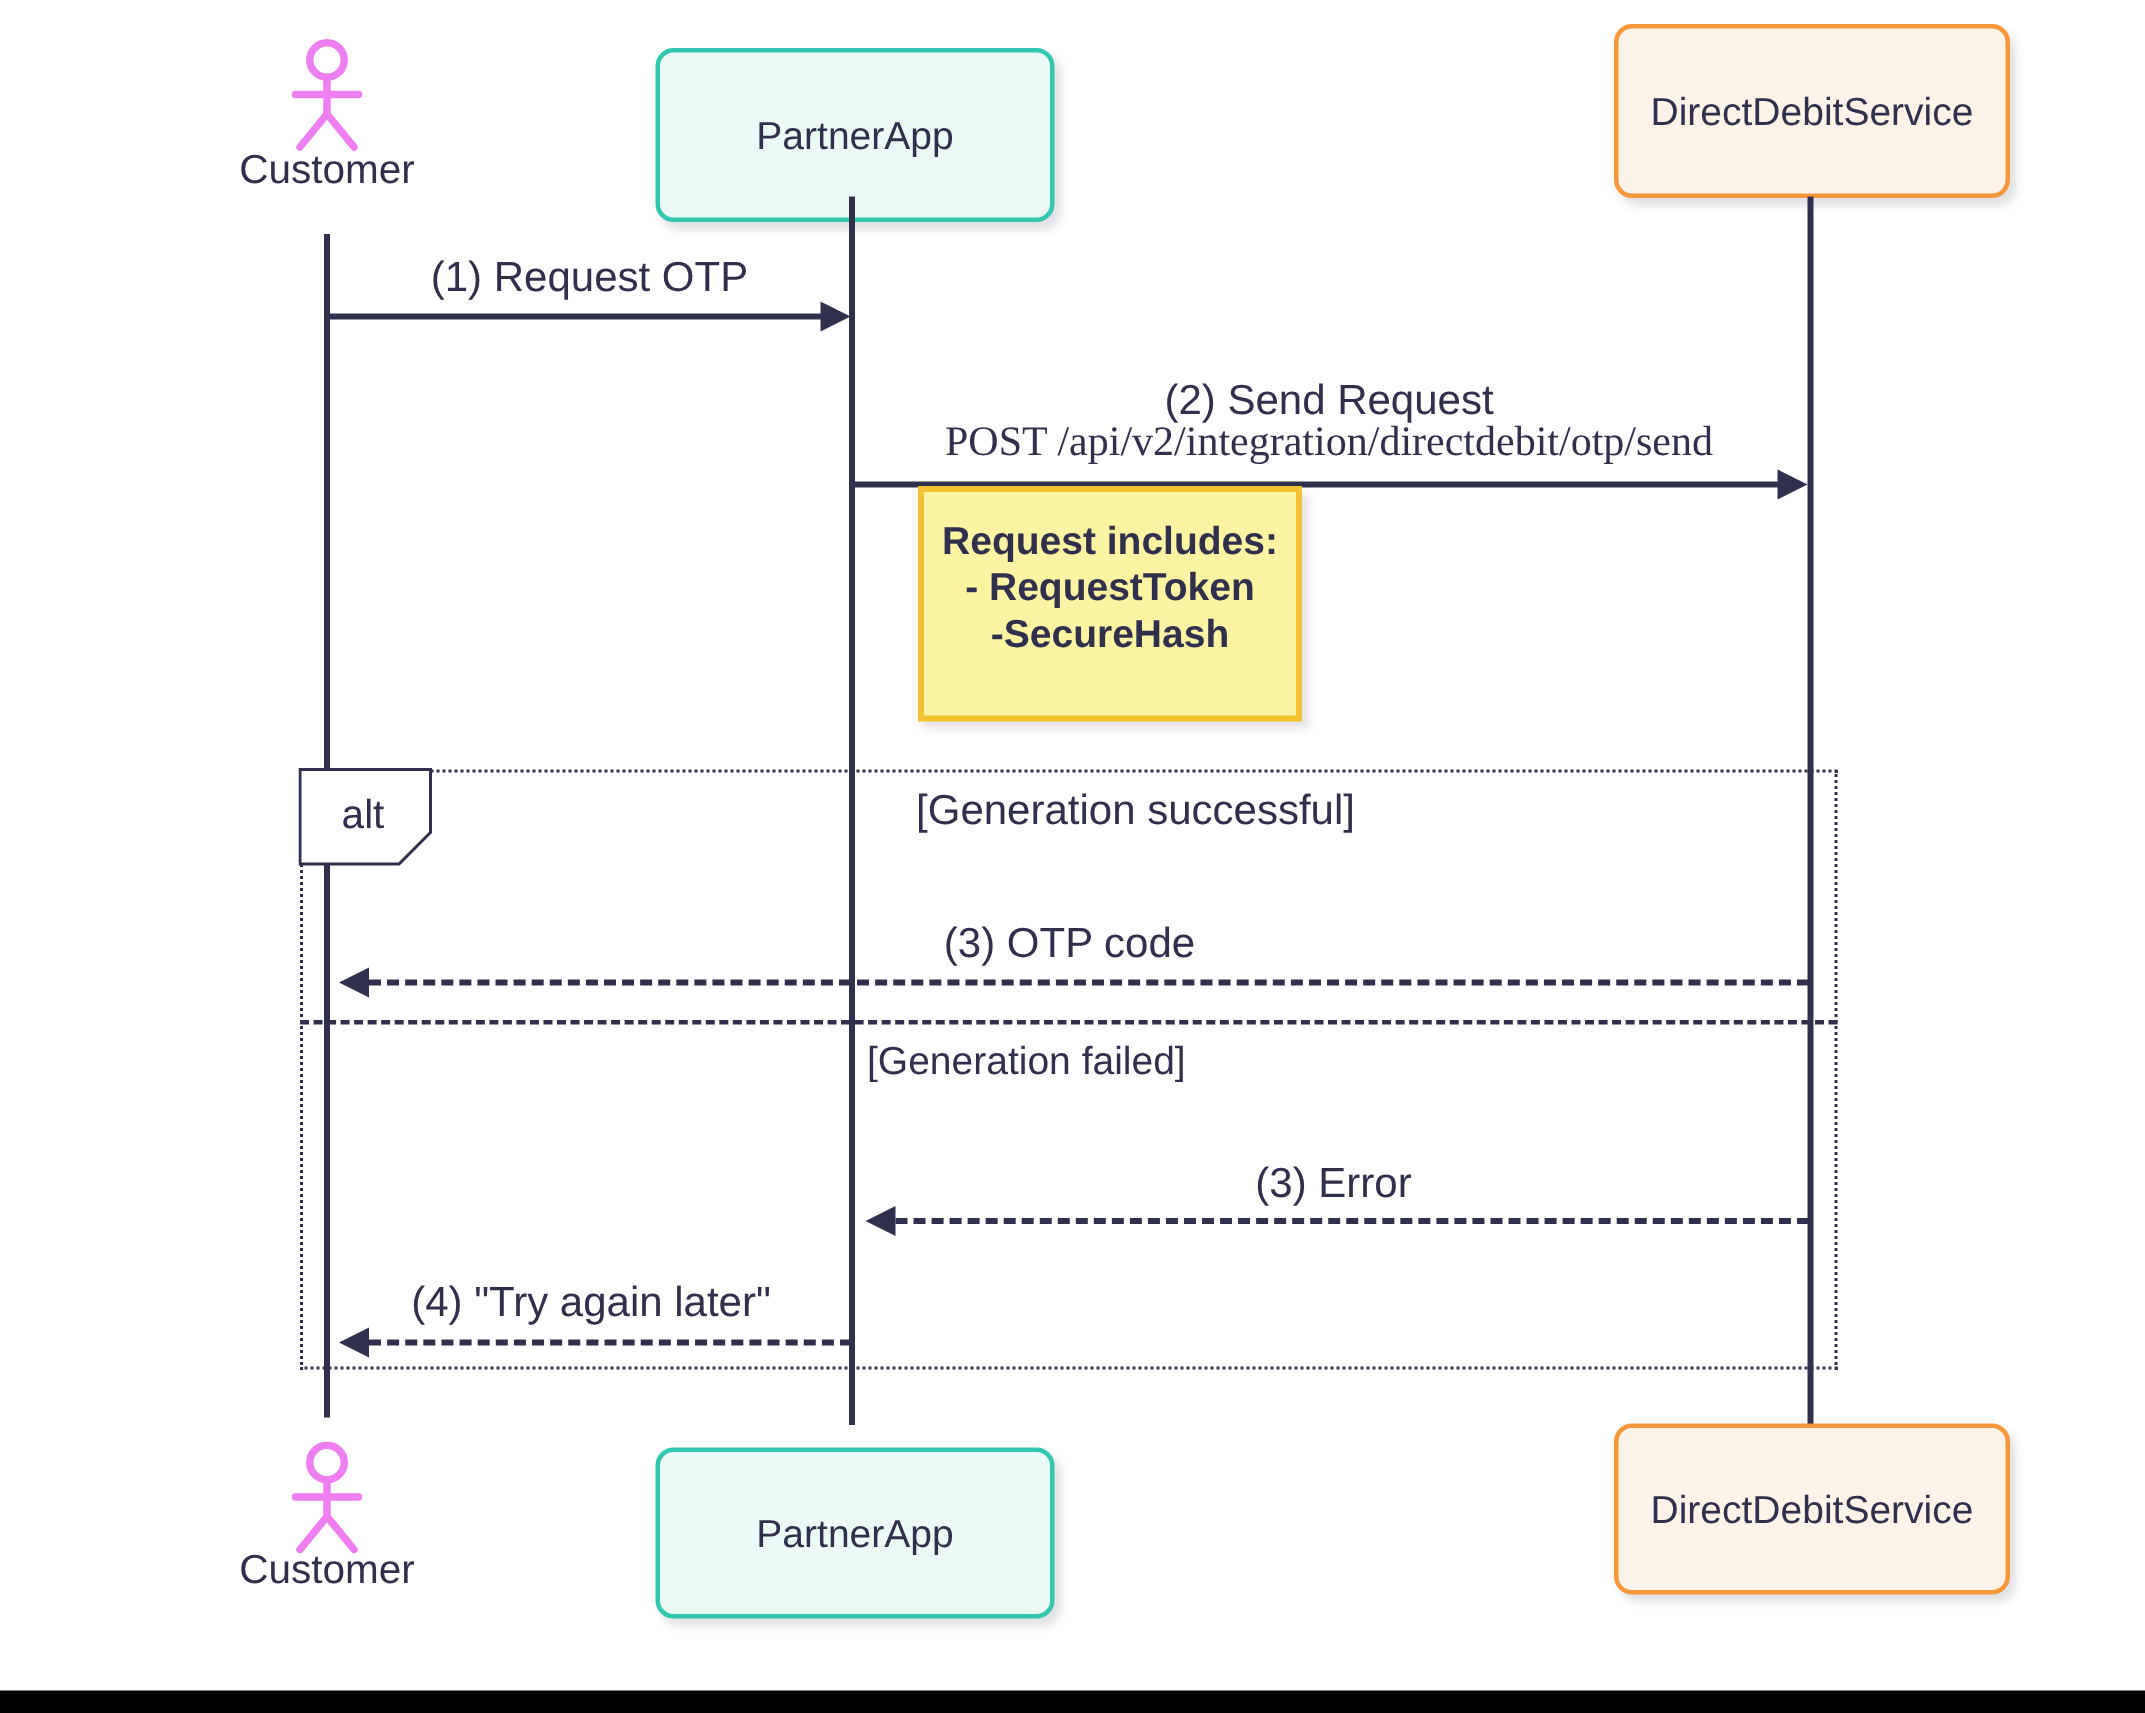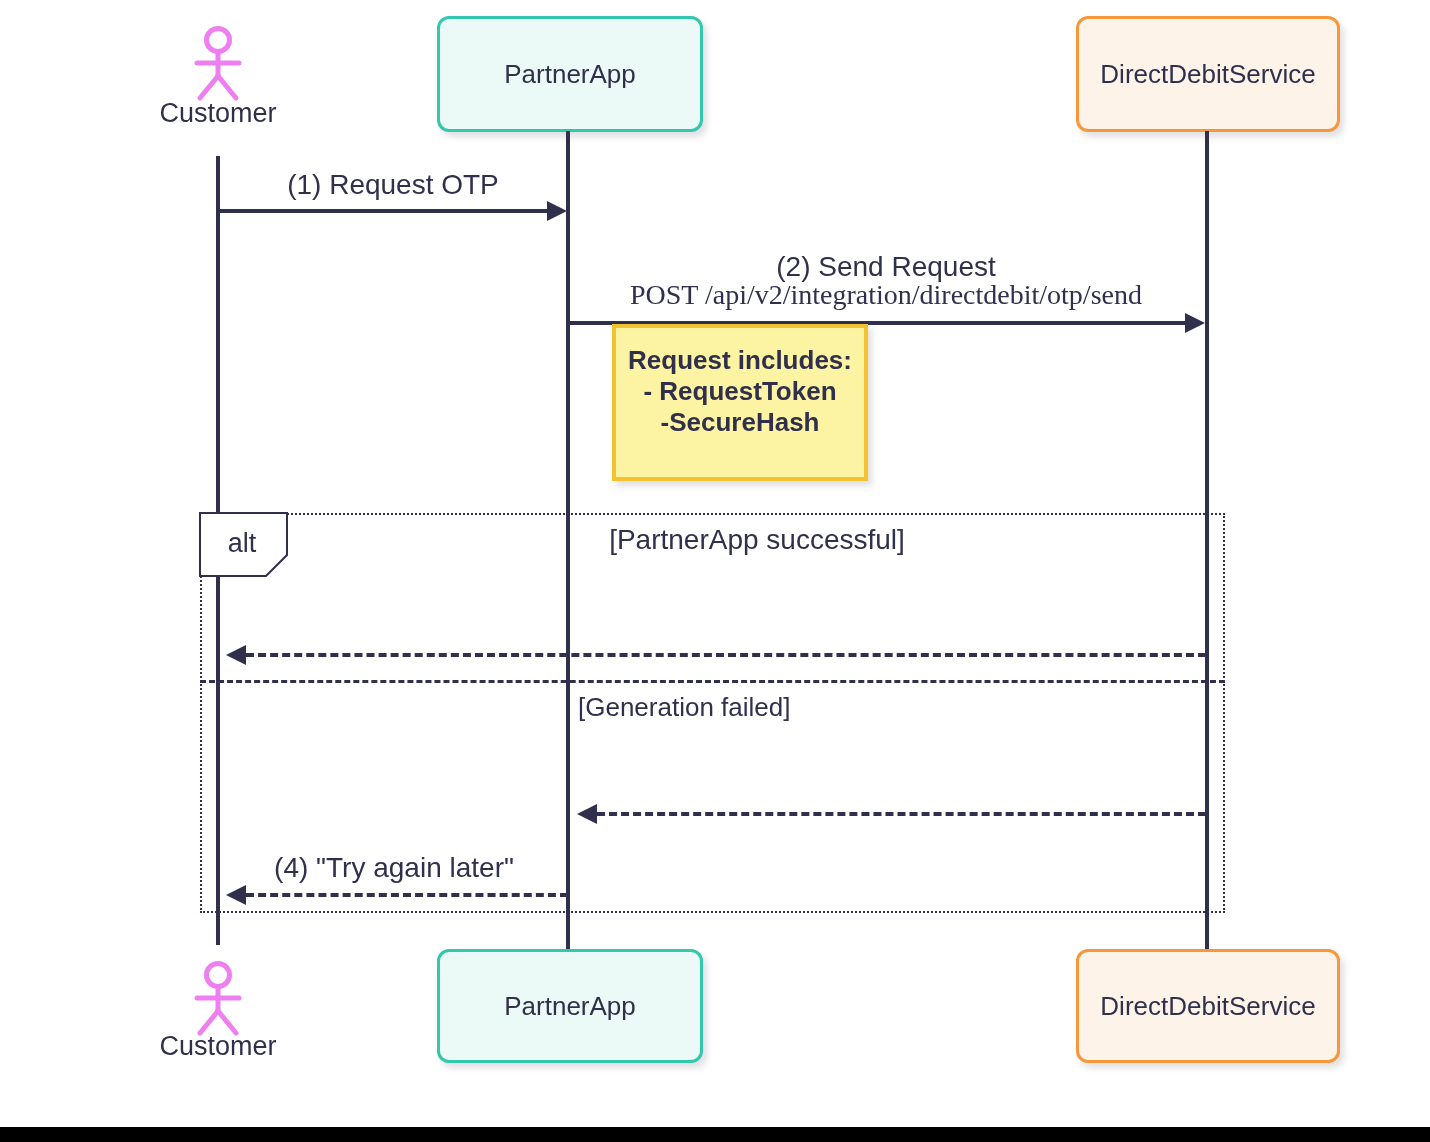--- a/index.html
+++ b/index.html
@@ -19,21 +19,21 @@
   .stage{
     position:relative;width:1430px;height:1142px;background:#ffffff;overflow:hidden;
   }
   .abs{position:absolute;}
   .participant{
     display:flex;align-items:center;justify-content:center;
     border-radius:12px;font-size:26px;
     box-shadow:4px 5px 6px rgba(70,70,90,0.16);
     background:#fff;
   }
-  .participant.teal{background:var(--mint);border:3px solid var(--teal);}
+  .participant.teal{background:var(--mint);border:3px solid var(--teal);margin-top:16px;}
   .participant.orange{background:var(--cream);border:3px solid var(--orange);}
   .lifeline{width:4px;background:var(--dark);}
   .msg-label{font-size:28px;text-align:center;white-space:nowrap;}
   .line{height:0;border-top:4px solid var(--dark);}
   .line.dashed{border-top-style:dashed;}
   .divider{height:0;border-top:3px dashed var(--dark);}
   .head-right{width:0;height:0;border-top:10px solid transparent;border-bottom:10px solid transparent;border-left:20px solid var(--dark);}
   .head-left{width:0;height:0;border-top:10px solid transparent;border-bottom:10px solid transparent;border-right:20px solid var(--dark);}
   .note{
     background:var(--note-fill);border:4px solid var(--note-border);
@@ -87,29 +87,31 @@
     <div>-SecureHash</div>
   </div>
 
   <div class="abs alt-frame" style="left:200px;top:513px;width:1025px;height:400px;"></div>
 
   <svg class="abs" style="left:199px;top:512px;" width="92" height="66" viewBox="0 0 92 66">
     <path d="M1,1 H88 V43 L67,64 H1 Z" fill="#ffffff" stroke="var(--dark)" stroke-width="2"></path>
   </svg>
   <div class="abs alt-label-text" style="left:199px;top:528px;width:86px;">alt</div>
 
-  <div class="abs msg-label" style="left:467px;top:524px;width:580px;">[PartnerApp successful]</div>
+  <div class="abs msg-label" style="left:467px;top:524px;width:580px;">[Generation successful]</div>
 
+  <div class="abs msg-label" style="left:563px;top:613px;width:300px;">(3) OTP code</div>
   <div class="abs head-left" style="left:226px;top:645px;"></div>
   <div class="abs line dashed" style="left:246px;top:653px;width:960px;"></div>
 
   <div class="abs divider" style="left:200px;top:680px;width:1025px;"></div>
 
   <div class="abs guard" style="left:578px;top:692px;">[Generation failed]</div>
 
+  <div class="abs msg-label" style="left:739px;top:773px;width:300px;">(3) Error</div>
   <div class="abs head-left" style="left:577px;top:804px;"></div>
   <div class="abs line dashed" style="left:597px;top:812px;width:609px;"></div>
 
   <div class="abs msg-label" style="left:219px;top:852px;width:350px;">(4) "Try again later"</div>
   <div class="abs head-left" style="left:226px;top:885px;"></div>
   <div class="abs line dashed" style="left:246px;top:893px;width:322px;"></div>
 
   <svg class="abs" style="left:193px;top:961px;" width="50" height="80" viewBox="0 0 50 80">
     <circle cx="25" cy="14" r="11.5" fill="none" stroke="var(--pink)" stroke-width="5"></circle>
     <line x1="25" y1="25.5" x2="25" y2="50" stroke="var(--pink)" stroke-width="5" stroke-linecap="round"></line>

